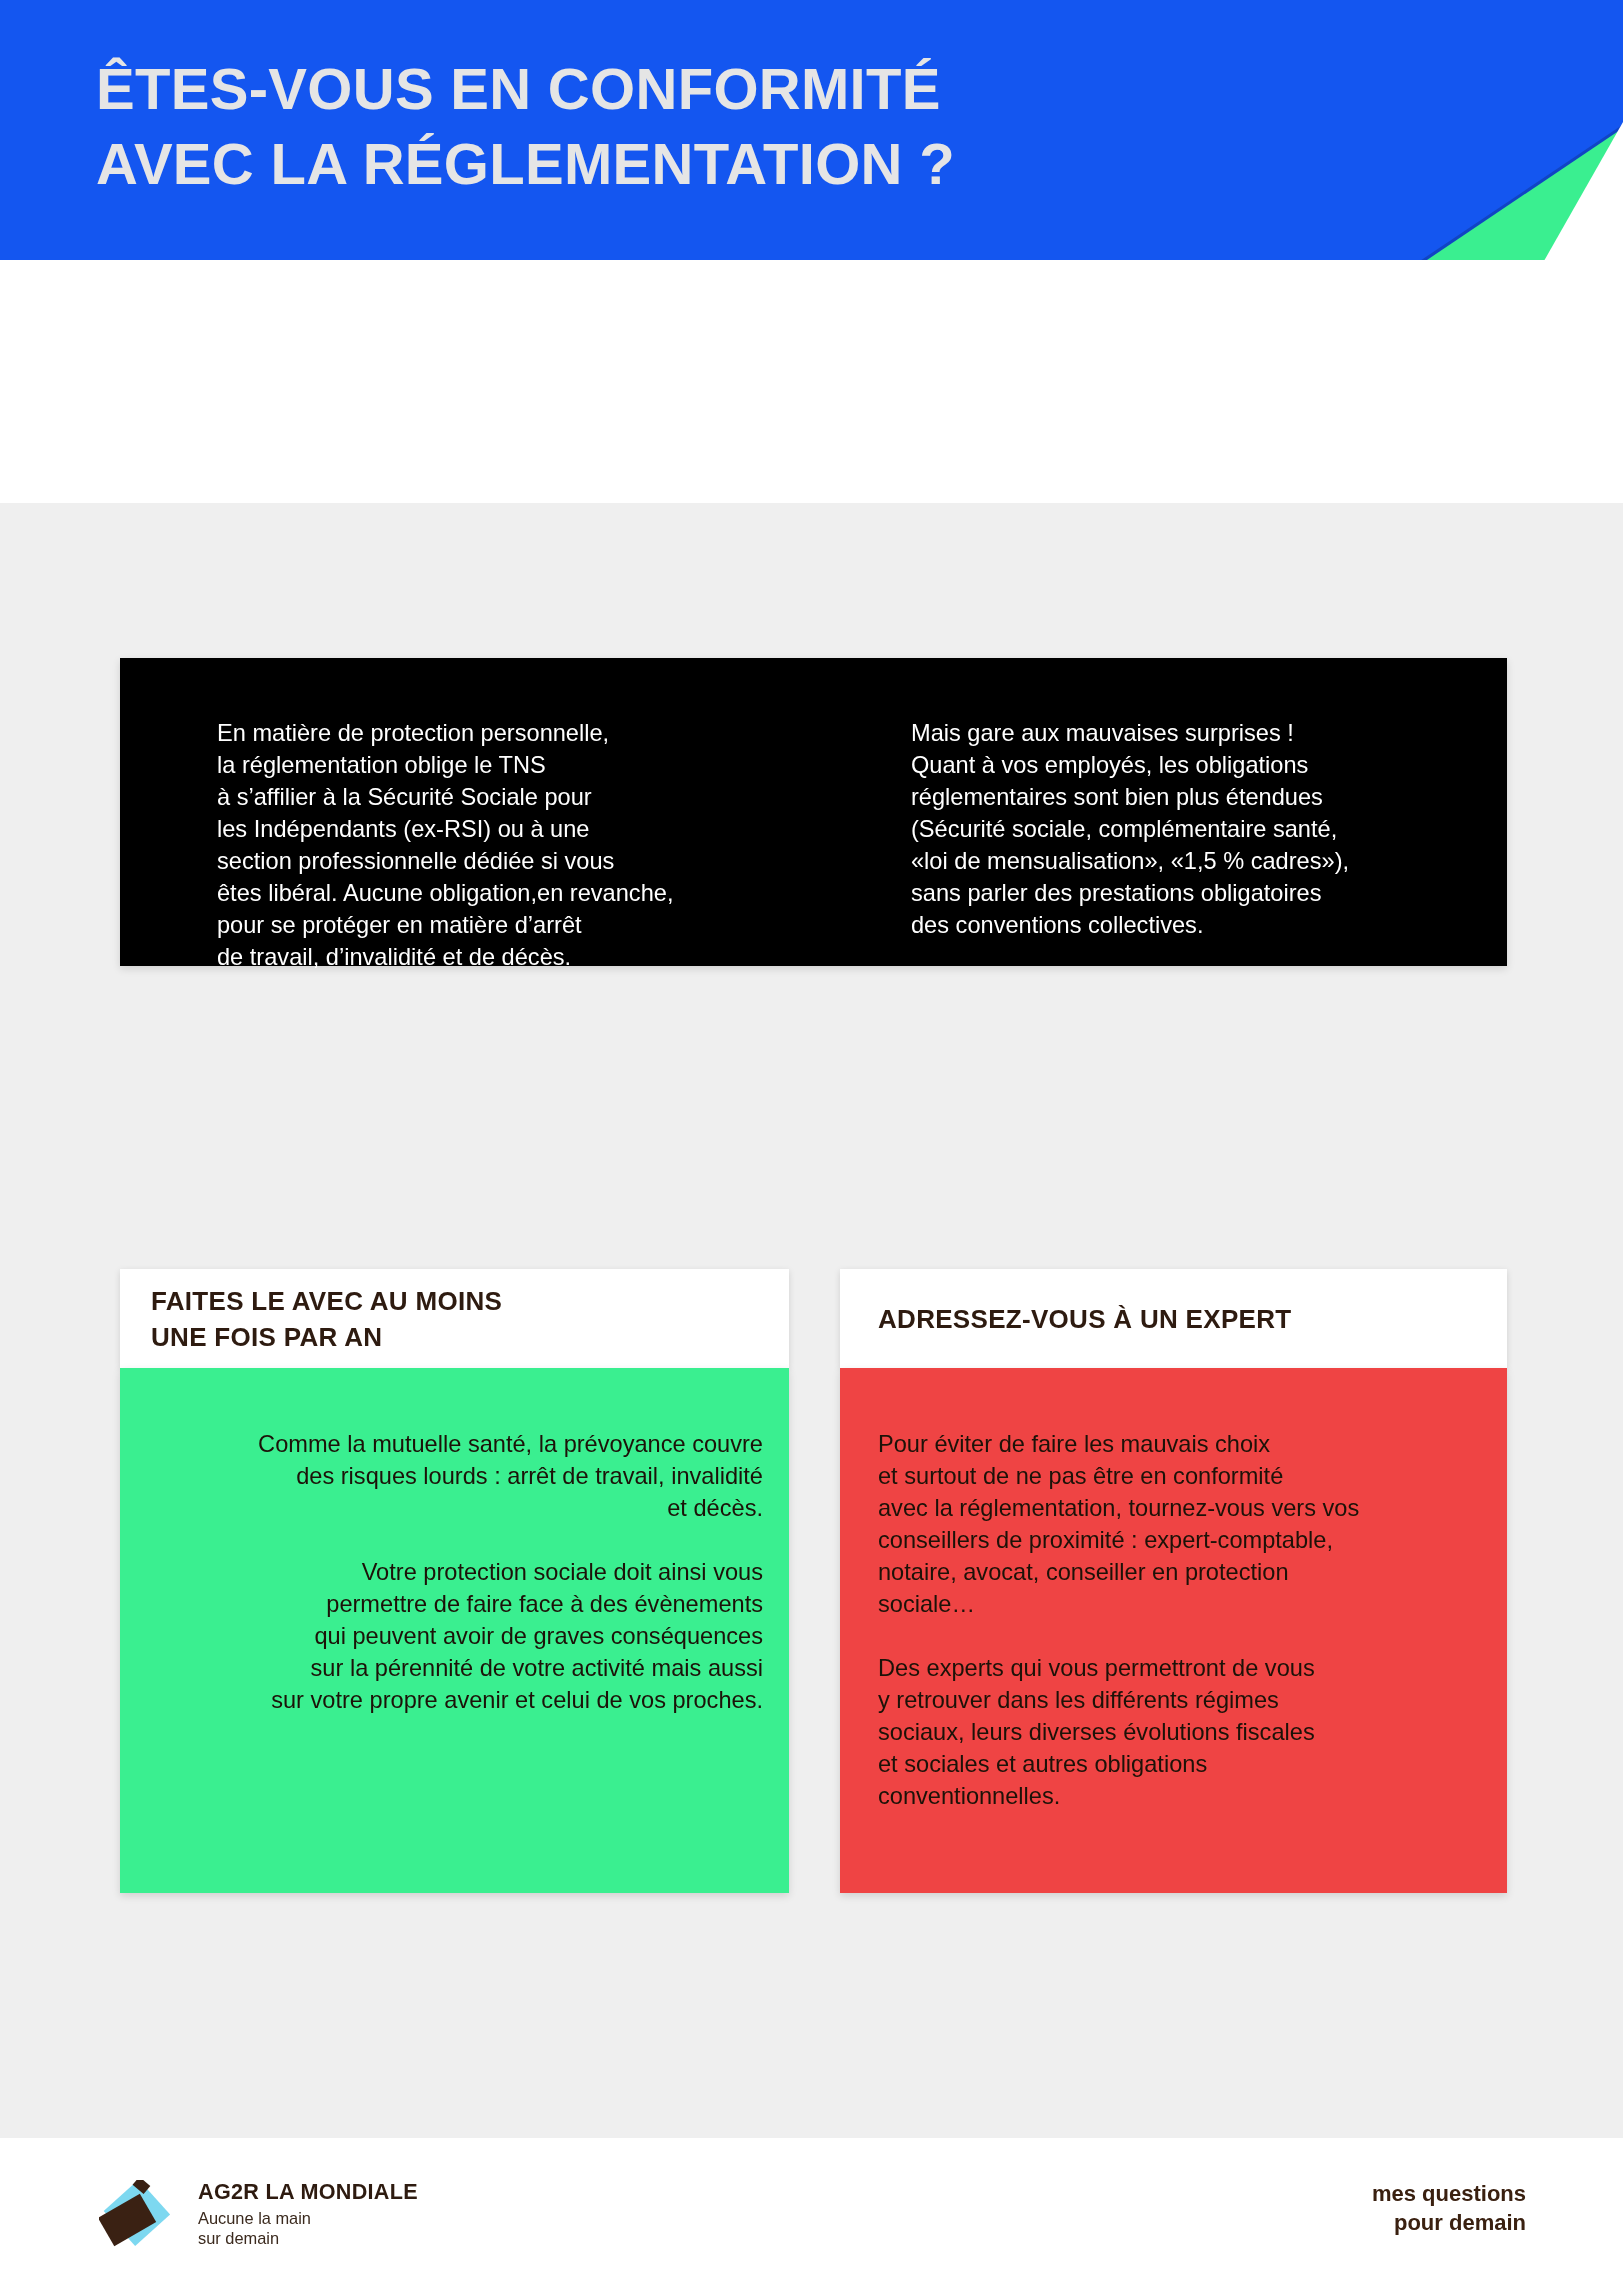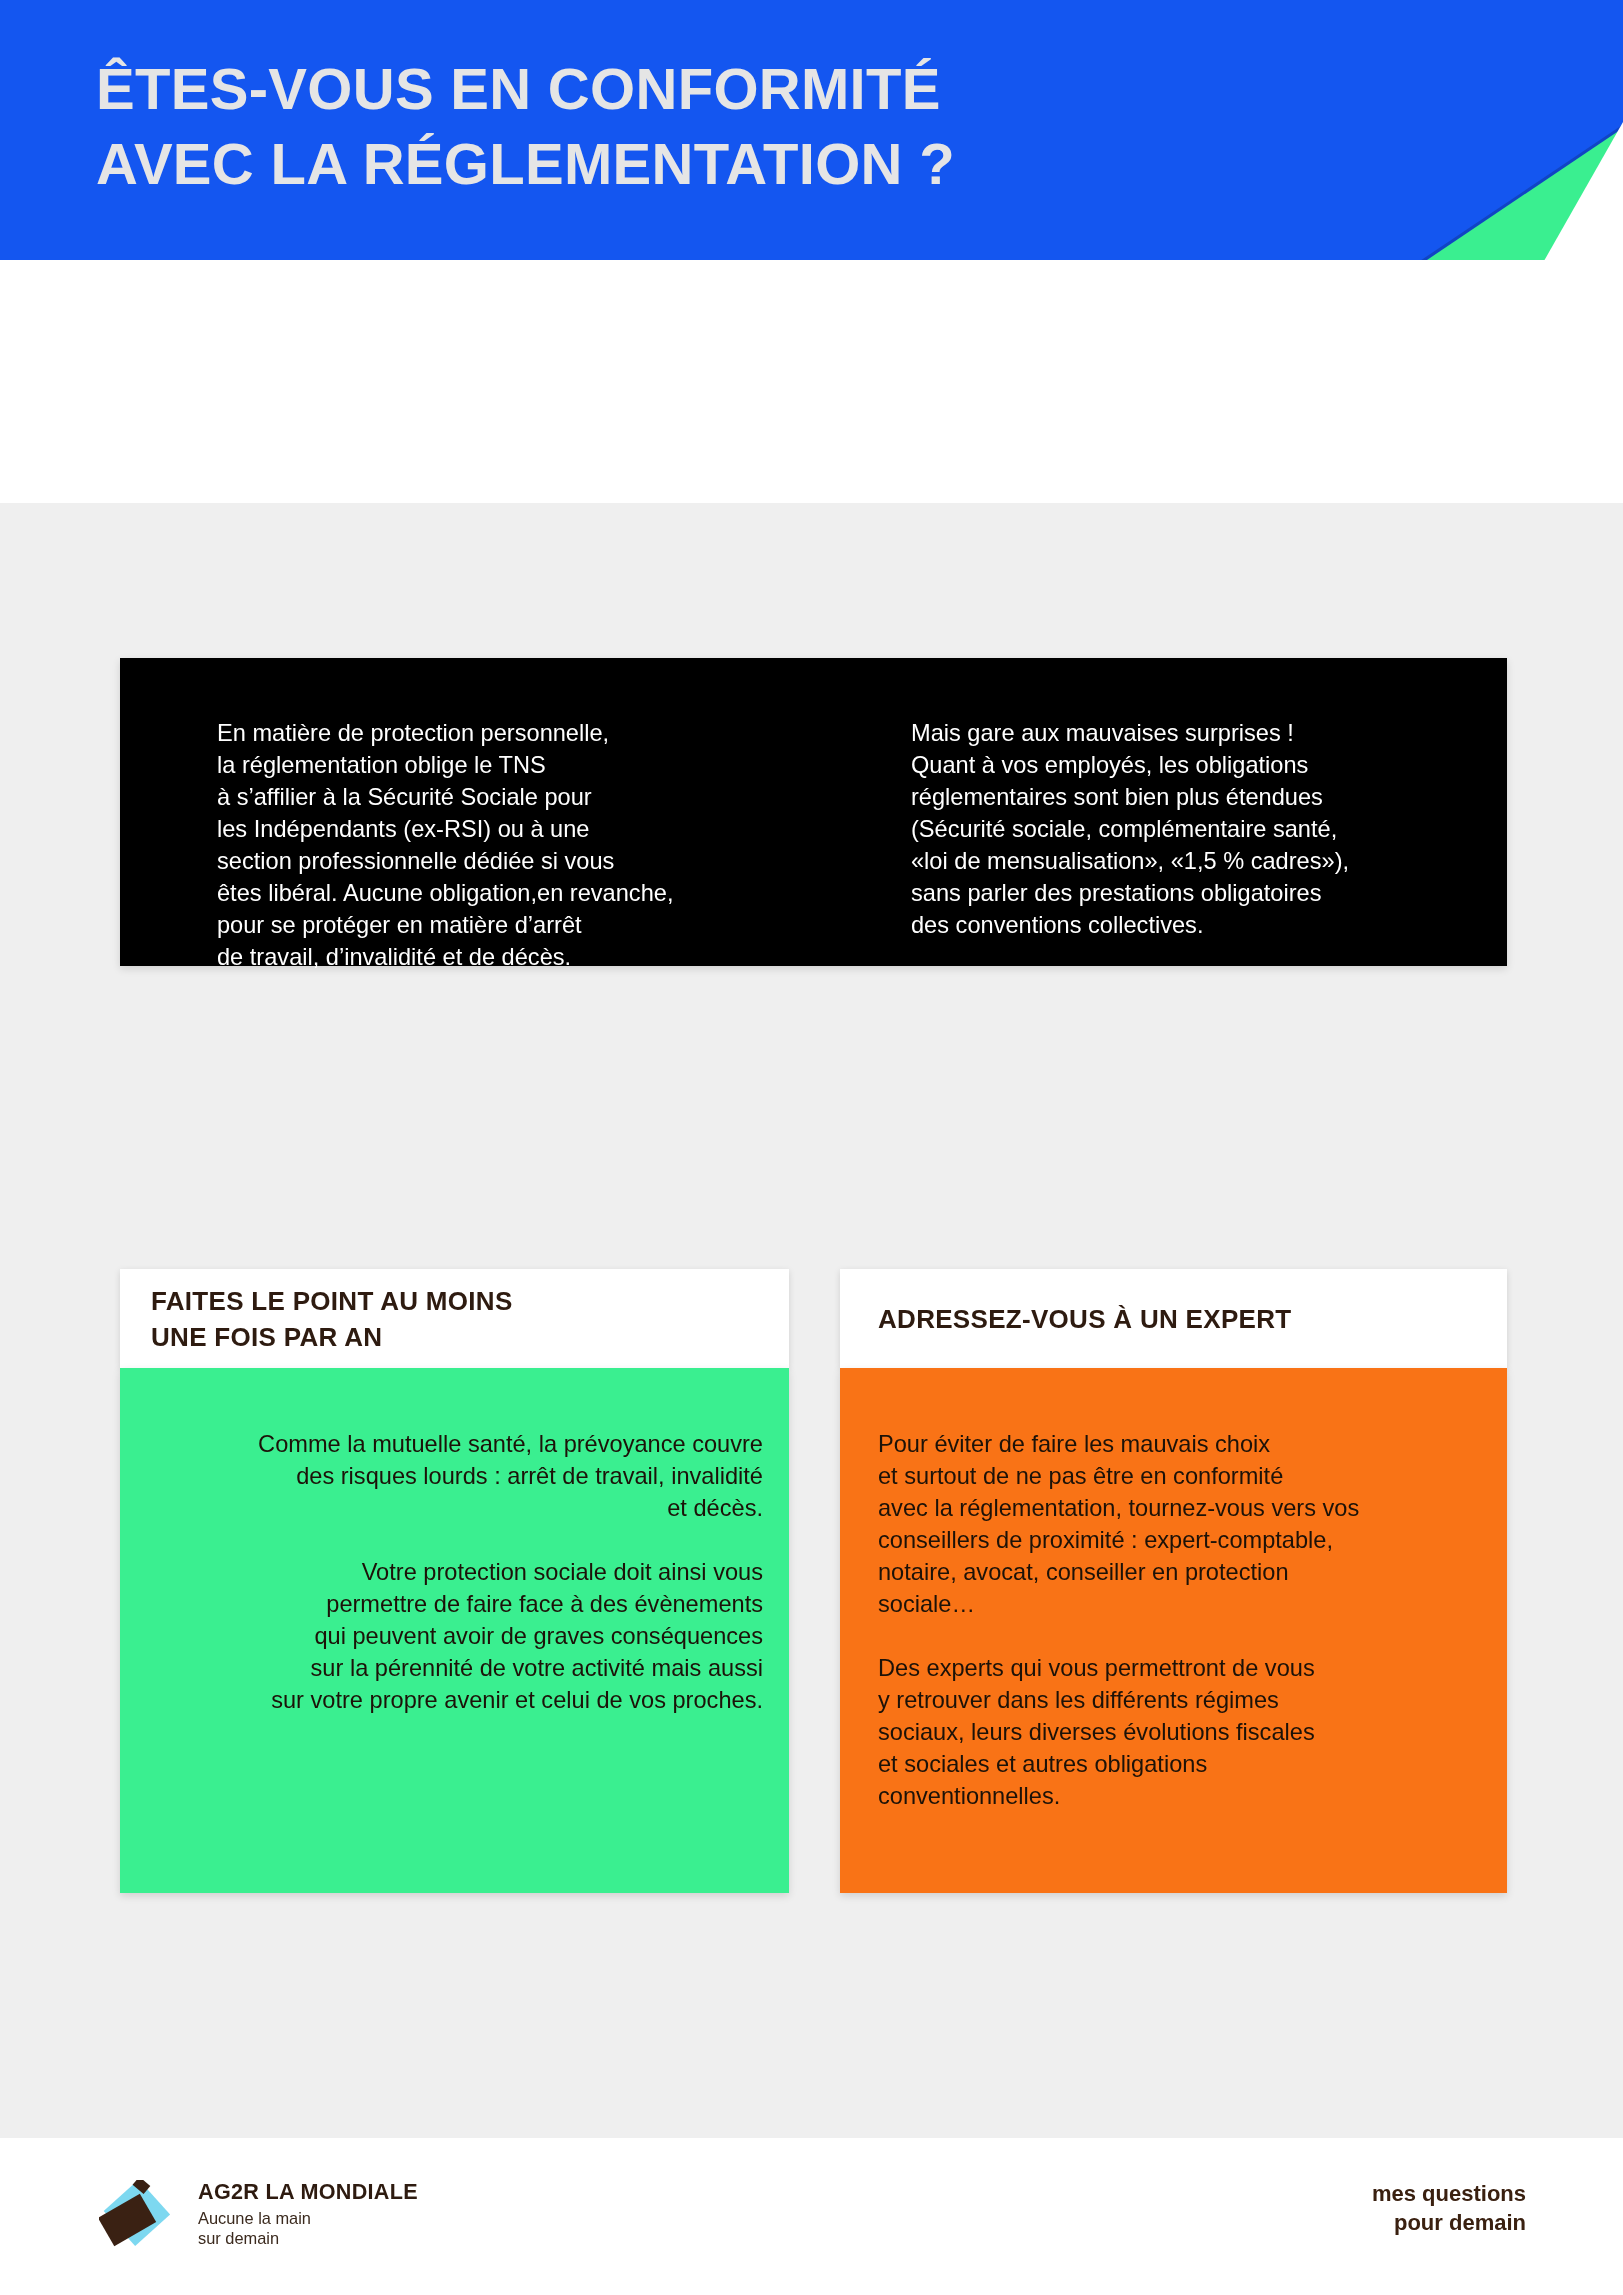--- a/index.html
+++ b/index.html
@@ -120,21 +120,21 @@
     background:#3aef90; height:525px; padding:60px 26px 0 31px;
   }
   #card-point .paragraph { color:#1c1208; font-size:23.6px; line-height:32px; white-space:pre-line;text-align:right; }
   #card-point .paragraph + .paragraph { margin-top:32px; }
 
   
   #card-expert { left:840px; top:1269px; width:667px; }
   #card-expert .card-head { height:99px; padding-left:38px; }
   #card-expert .card-head-title { font-size:26px; line-height:36px; letter-spacing:0.3px; }
   #card-expert .card-body {
-    background:#f97316; height:525px; padding:60px 22px 0 38px;
+    background:#ef4444; height:525px; padding:60px 22px 0 38px;
   }
   #card-expert .paragraph { color:#1c1208; font-size:23.6px; line-height:32px; white-space:pre-line; }
   #card-expert .paragraph + .paragraph { margin-top:32px; }
 
   
   .footer {
     position:absolute; left:0; top:2138px; width:1623px; height:157px;
     background:#ffffff;
   }
   .footer-logo { position:absolute; left:99px; top:41px; width:406px; height:85px; }
@@ -229,21 +229,21 @@
 réglementaires sont bien plus étendues
 (Sécurité sociale, complémentaire santé,
 «loi de mensualisation», «1,5 % cadres»),
 sans parler des prestations obligatoires
 des conventions collectives.</div>
     </div>
   </div>
 
   <div class="card" id="card-point">
     <div class="card-head">
-      <div class="card-head-title">FAITES LE POINT AU MOINS
+      <div class="card-head-title">FAITES LE AVEC AU MOINS
 UNE  FOIS PAR AN</div>
     </div>
     <div class="card-body">
       <div class="paragraph">Comme la mutuelle santé, la prévoyance couvre
 des risques lourds : arrêt de travail, invalidité
 et décès.</div>
       <div class="paragraph">Votre protection sociale doit ainsi vous
 permettre de faire face à des évènements
 qui peuvent avoir de graves conséquences
 sur la pérennité de votre activité mais aussi

